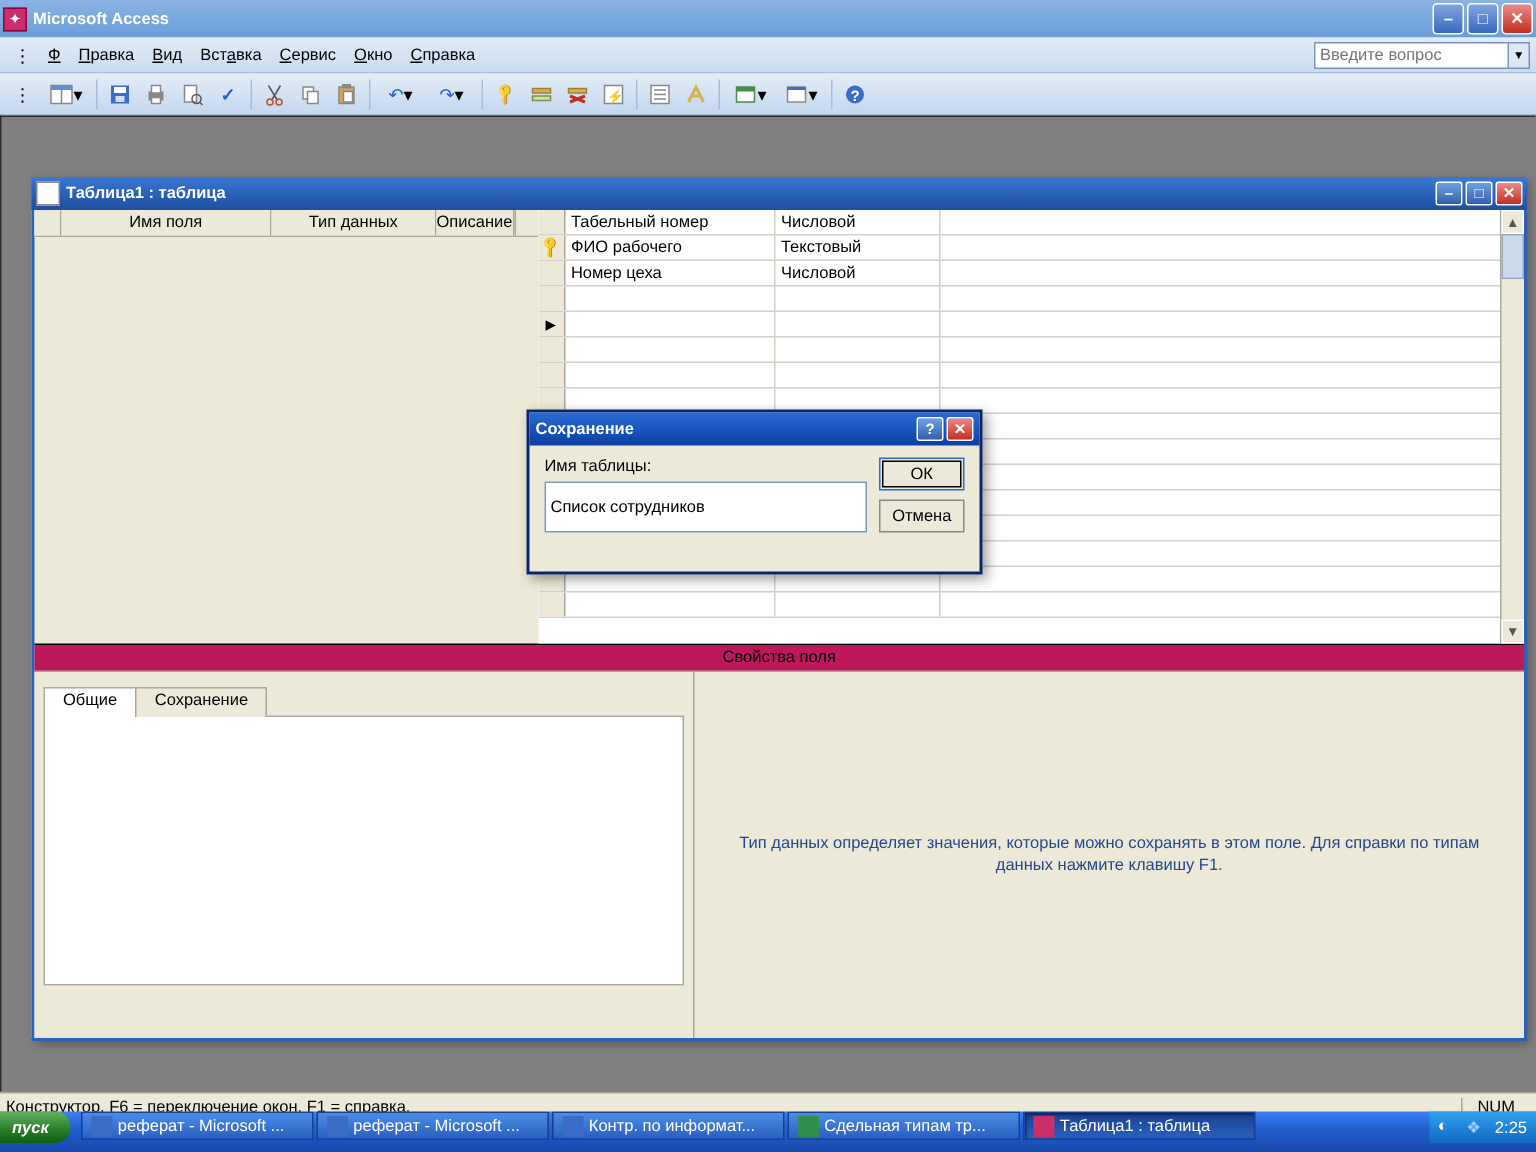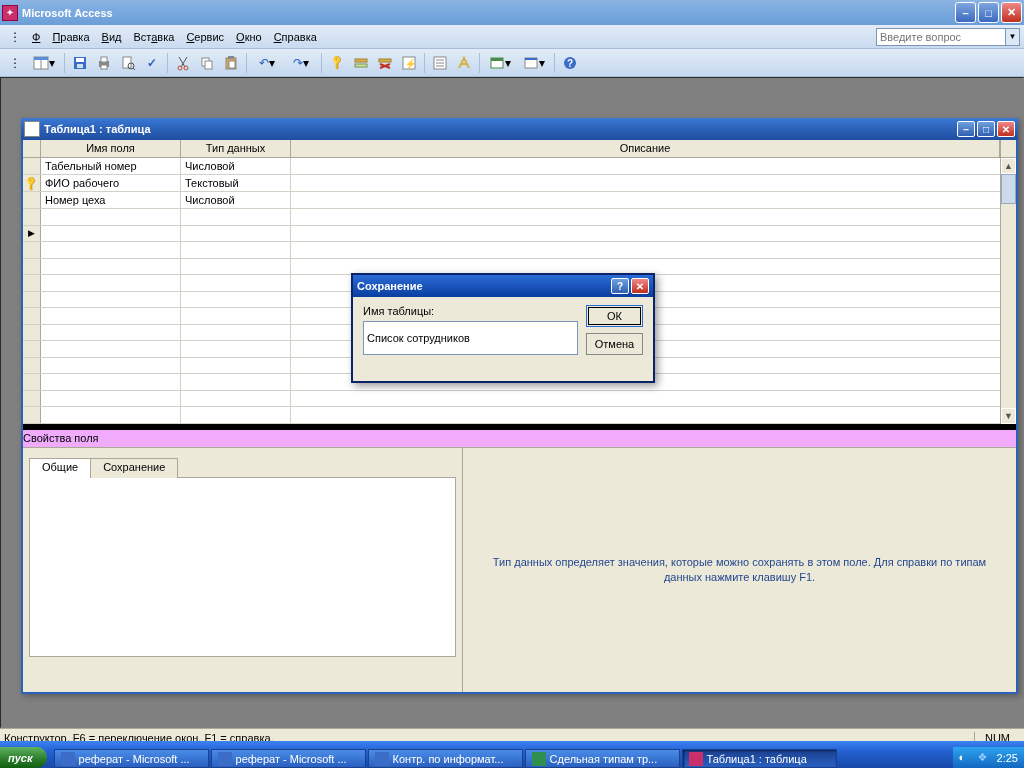--- a/index.html
+++ b/index.html
@@ -31,39 +31,39 @@
 
 .childwin{position:absolute;left:20px;top:40px;width:997px;height:576px;display:flex;flex-direction:column;box-shadow:2px 2px 6px rgba(0,0,0,.3)}
 .childtitle{height:22px;background:linear-gradient(to bottom,#3a79d6,#2b61b8 50%,#1f4ea0);display:flex;align-items:center;color:#fff;padding:0 3px}
 .childtitle .cicon{width:16px;height:16px;background:#fff;margin-right:4px;display:inline-block;font-size:9px;text-align:center;line-height:14px;border:1px solid #888}
 .childtitle .ctxt{flex:1;font-weight:bold}
 .childtitle .cbtn{width:18px;height:16px;margin-left:2px;border:1px solid #fff;border-radius:2px;display:flex;align-items:center;justify-content:center;font-family:Arial;font-size:10px;font-weight:bold;cursor:default}
 .childtitle .cbtn.min,.childtitle .cbtn.max{background:linear-gradient(to bottom,#6fa0e0,#3060b0)}
 .childtitle .cbtn.cls{background:linear-gradient(to bottom,#e88,#c03020)}
 .childbody{flex:1;background:#ece9d8;border:2px solid #2b61b8;border-top:none;display:flex;flex-direction:column}
 
-.gridwrap{height:290px;display:flex;flex-direction:column;border-bottom:6px solid #000000}
+.gridwrap{height:290px;display:flex;flex-direction:row;border-bottom:1px solid #000000}
 .gridhead{display:flex;background:#ece9d8;border-bottom:1px solid #aca899;height:18px}
 .rowsel{width:18px;border-right:1px solid #aca899;background:#ece9d8;}
 .col{border-right:1px solid #aca899;text-align:center;line-height:17px;background:#ece9d8}
 .col.c1{width:140px}
 .col.c2{width:110px}
 .col.c3{flex:1}
 .gridbody{flex:1;overflow:hidden;display:flex;flex-direction:column;background:#fff;position:relative}
 .gridrow{display:flex;height:17px;border-bottom:1px solid #d4d0c8}
 .gridrow .rowsel{display:flex;align-items:center;justify-content:center;background:#ece9d8}
 .gridrow .cell{border-right:1px solid #d4d0c8;padding:0 4px;line-height:16px;white-space:nowrap;overflow:hidden}
 .gridrow .cell.c1{width:140px}
 .gridrow .cell.c2{width:110px}
 .gridrow .cell.c3{flex:1}
 .scrollv{position:absolute;right:0;top:0;bottom:0;width:16px;background:#ece9d8;border-left:1px solid #aca899}
 .scrollv .arrow{height:16px;background:#ece9d8;border:1px solid #fff;text-align:center;font-size:9px;line-height:14px;color:#555}
 .scrollv .thumb{height:30px;background:#cdd9ed;border:1px solid #9ab}
 
-.propcap{height:18px;background:#f0abfc;border-bottom:1px solid #aca899;text-align:left;line-height:17px}
+.propcap{height:18px;background:#be185d;border-bottom:1px solid #aca899;text-align:center;line-height:17px}
 .proparea{flex:1;display:flex;background:#ece9d8}
 .propleft{width:440px;padding:6px;border-right:1px solid #aca899}
 .tabs{display:flex;height:20px;margin-top:4px}
 .tab{padding:2px 12px;border:1px solid #aca899;border-bottom:none;background:#ece9d8;margin-right:-1px;cursor:default;position:relative}
 .tab.active{background:#fff;z-index:2}
 .tabbody{height:180px;background:#fff;border:1px solid #aca899;margin-top:-1px}
 .propright{flex:1;display:flex;align-items:center;justify-content:center;padding:20px;color:#244790;text-align:center;line-height:1.4}
 
 .dialog{position:absolute;left:350px;top:195px;width:304px;height:110px;border:2px solid #0a246a;background:#ece9d8;box-shadow:3px 3px 8px rgba(0,0,0,.4);z-index:10;display:flex;flex-direction:column}
 .dlgtitle{height:22px;background:linear-gradient(to bottom,#2a6bd6,#0a3ea0);display:flex;align-items:center;color:#fff;font-weight:bold;padding:0 4px}
@@ -76,21 +76,21 @@
 .dlgleft label{display:block;margin-bottom:4px}
 .dlgleft input{width:215px;height:20px;border:1px solid #7a96b8;padding:16px 3px;font-size:11px}
 .dlgright{width:66px;display:flex;flex-direction:column;gap:6px;margin-left:8px}
 .dlgright button{height:22px;border:1px solid #888;background:#ece9d8;font-size:11px;cursor:default}
 .dlgright button.def{border:1px solid #2a6bd6;outline:1px solid #000;outline-offset:-3px}
 
 .status{position:absolute;left:0;right:0;bottom:21px;height:19px;background:#ece9d8;border-top:1px solid #aca899;display:flex;align-items:center;padding:0 4px;font-size:11px}
 .status .st{flex:1}
 .status .num{padding:0 10px;border-left:1px solid #aca899}
 
-.taskbar{position:absolute;left:0;right:0;bottom:0;height:27px;background:linear-gradient(to bottom,#3c81f3 0%,#2260d0 40%,#1848a8 100%);display:flex;align-items:flex-end;color:#fff;font-size:11px}
+.taskbar{position:absolute;left:0;right:0;bottom:0;height:27px;background:linear-gradient(to bottom,#3c81f3 0%,#2260d0 40%,#1848a8 100%);display:flex;align-items:flex-start;color:#fff;font-size:11px}
 .start{height:21px;padding:0 14px 0 8px;background:linear-gradient(to bottom,#5fb35f,#2a7a2a 60%,#0f5f0f);border-radius:0 10px 10px 0;font-style:italic;font-weight:bold;display:flex;align-items:center;margin-right:6px}
 .task{height:19px;padding:0 6px;margin:0 1px;background:linear-gradient(to bottom,#4a8ce8,#2a60c0);border:1px solid #1a4090;display:flex;align-items:center;gap:4px;max-width:160px;overflow:hidden;white-space:nowrap;cursor:default;flex:0 0 155px}
 .task.active{background:linear-gradient(to bottom,#1a4090,#2a60c0);box-shadow:inset 1px 1px 2px #0a2050}
 .task .ticon{width:14px;height:14px;background:#fff;display:inline-block}
 .tray{height:21px;display:flex;align-items:center;padding:0 6px;background:linear-gradient(to bottom,#2ea3f0,#1268c0);gap:5px;margin-left:auto}
 .tray .ticon{width:14px;height:14px;cursor:default}
 .key-icon{display:inline-block;transform:rotate(-45deg);font-size:10px;color:#c0a030}
 </style>
 </head>
 <body>

